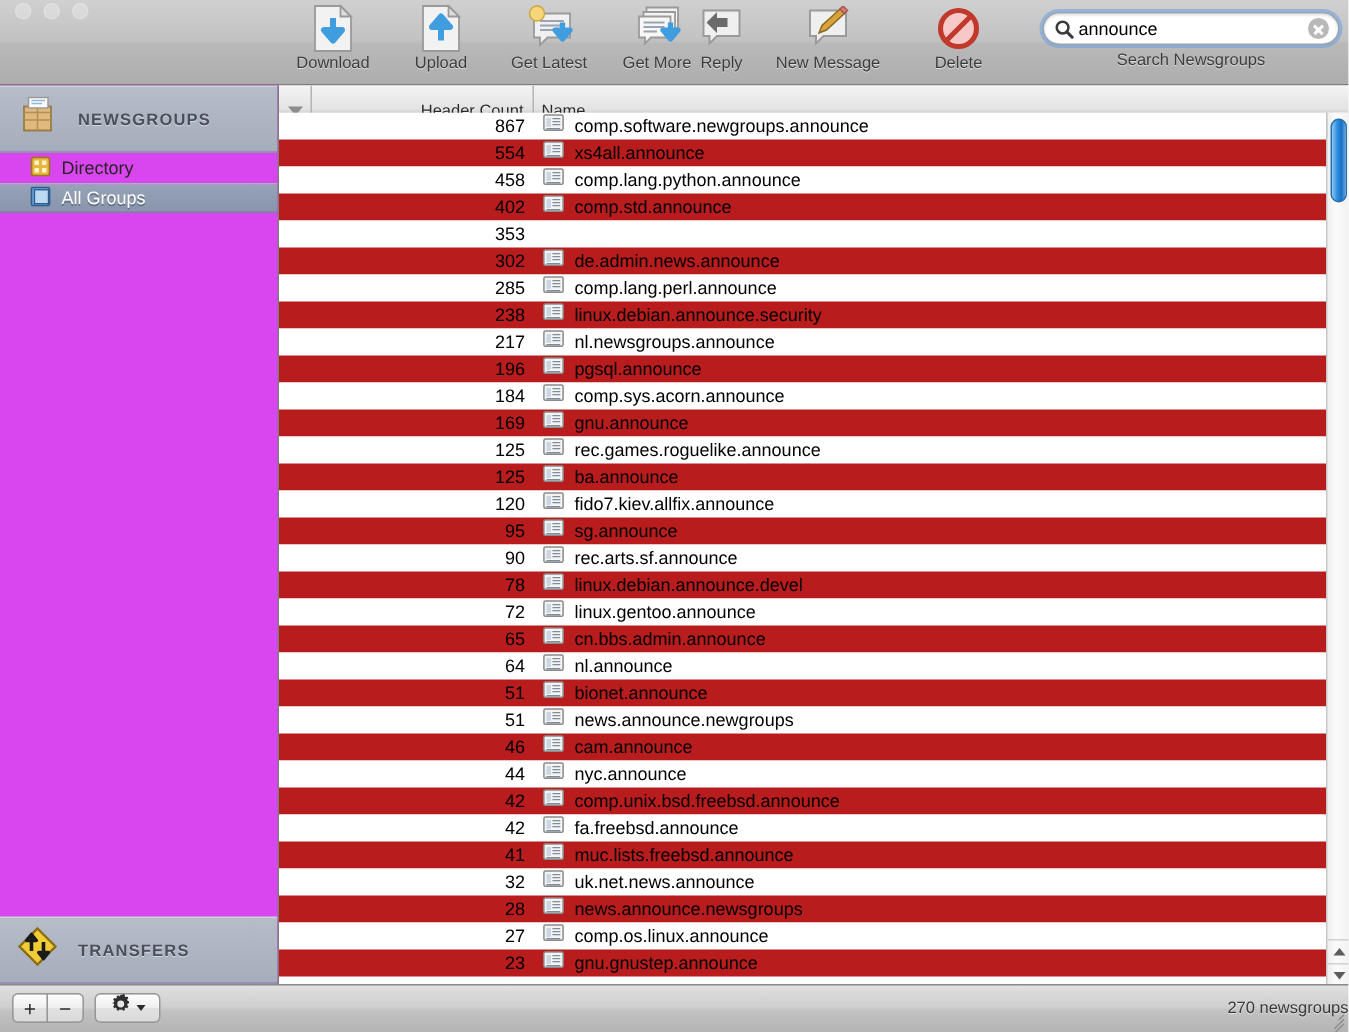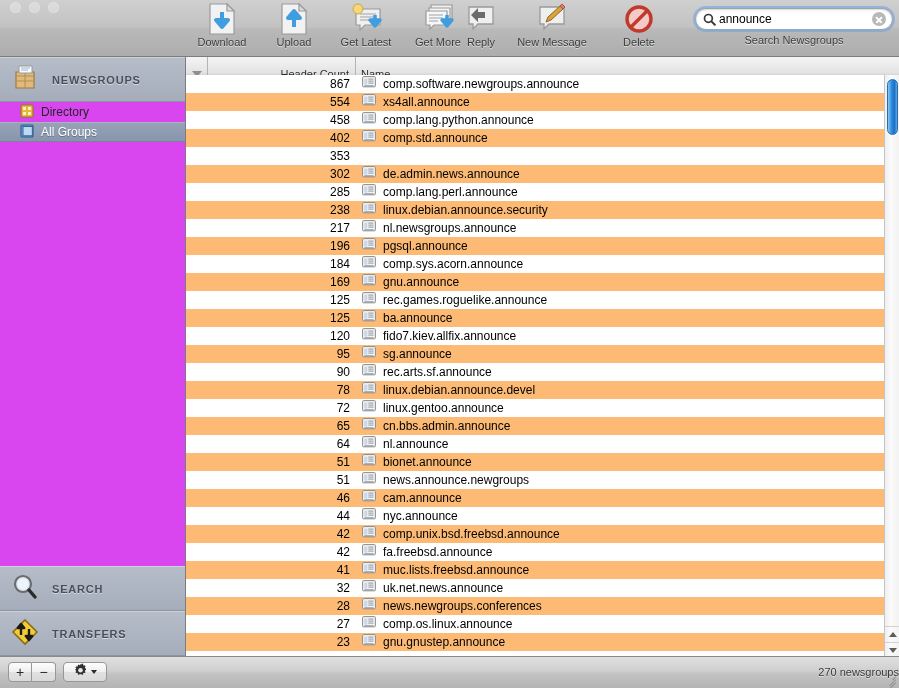--- a/index.html
+++ b/index.html
@@ -158,21 +158,21 @@
   #tbody {
     position: absolute; left: 0; top: 18px; right: 15px; bottom: 0;
     overflow: hidden;
   }
   .trow {
     height: 18px; display: flex; align-items: center;
     font-size: 12px; color: #000;
     cursor: default;
   }
   .trow.odd  { background: #ffffff; }
-  .trow.even { background: #fdba74; }
+  .trow.even { background: #b91c1c; }
   .td-sort  { width: 22px; }
   .td-count { width: 148px; text-align: right; padding-right: 6px; box-sizing: border-box; }
   .td-name  { flex: 1; display: flex; align-items: center; padding-left: 6px; box-sizing: border-box; }
   .td-name .nm { margin-left: 7px; }
 
   
   #vscroll {
     position: absolute; right: 0; top: 18px; bottom: 0; width: 15px;
     background: linear-gradient(to right, #eeeeee 0%, #fbfbfb 40%, #f2f2f2 100%);
     border-left: 1px solid #c5c5c5;
@@ -385,30 +385,20 @@
           <rect x="3" y="2.5" width="9.3" height="9.3" fill="#bcd9f2" stroke="#2d5c8d" stroke-width="0.9"></rect>
         </svg>
       </span>
       <span class="rl">All Groups</span>
     </div>
 
     <div id="sidebar-bottom">
       <div class="src-header">
         <span>
           <svg width="30" height="30" viewBox="0 0 30 30">
-            <circle cx="13" cy="12" r="8" fill="#dbe6f2" stroke="#6c6c6c" stroke-width="2.2"></circle>
-            <circle cx="13" cy="12" r="5.5" fill="#eef4fb"></circle>
-            <path d="M19 18l6 7" stroke="#2b2b2b" stroke-width="3.4" stroke-linecap="round"></path>
-          </svg>
-        </span>
-        <span class="hl">SEARCH</span>
-      </div>
-      <div class="src-header">
-        <span>
-          <svg width="30" height="30" viewBox="0 0 30 30">
             <path d="M15 3l12 12-12 12L3 15z" fill="#f2cc34" stroke="#8a6c14" stroke-width="1.6"></path>
             <path d="M11 10v8M11 7l-3.2 4h6.4zM19 20v-8M19 23l3.2-4h-6.4z" fill="#1a1a1a" stroke="#1a1a1a" stroke-width="2.4" stroke-linejoin="round"></path>
           </svg>
         </span>
         <span class="hl">TRANSFERS</span>
       </div>
     </div>
   </div>
 
   <div id="listpane">
@@ -822,21 +812,21 @@
           <div class="td-sort"></div>
           <div class="td-count">28</div>
           <div class="td-name">
             <span><svg width="14" height="13" viewBox="0 0 14 13">
                 <rect x="0.6" y="0.6" width="12.8" height="10.2" rx="1" fill="#f4f4f4" stroke="#8b8b8b" stroke-width="1"></rect>
                 <rect x="2.3" y="2.6" width="3" height="6" fill="#c9d6e4"></rect>
                 <g stroke="#7f8c99" stroke-width="0.9">
                   <path d="M6.3 3.1h5.2M6.3 5.1h5.2M6.3 7.1h5.2M2.3 9.8h9.2"></path>
                 </g>
               </svg></span>
-            <span class="nm">news.newgroups.conferences</span>
+            <span class="nm">news.announce.newsgroups</span>
           </div>
         </div>
         <div class="trow odd">
           <div class="td-sort"></div>
           <div class="td-count">27</div>
           <div class="td-name">
             <span><svg width="14" height="13" viewBox="0 0 14 13">
                 <rect x="0.6" y="0.6" width="12.8" height="10.2" rx="1" fill="#f4f4f4" stroke="#8b8b8b" stroke-width="1"></rect>
                 <rect x="2.3" y="2.6" width="3" height="6" fill="#c9d6e4"></rect>
                 <g stroke="#7f8c99" stroke-width="0.9">

